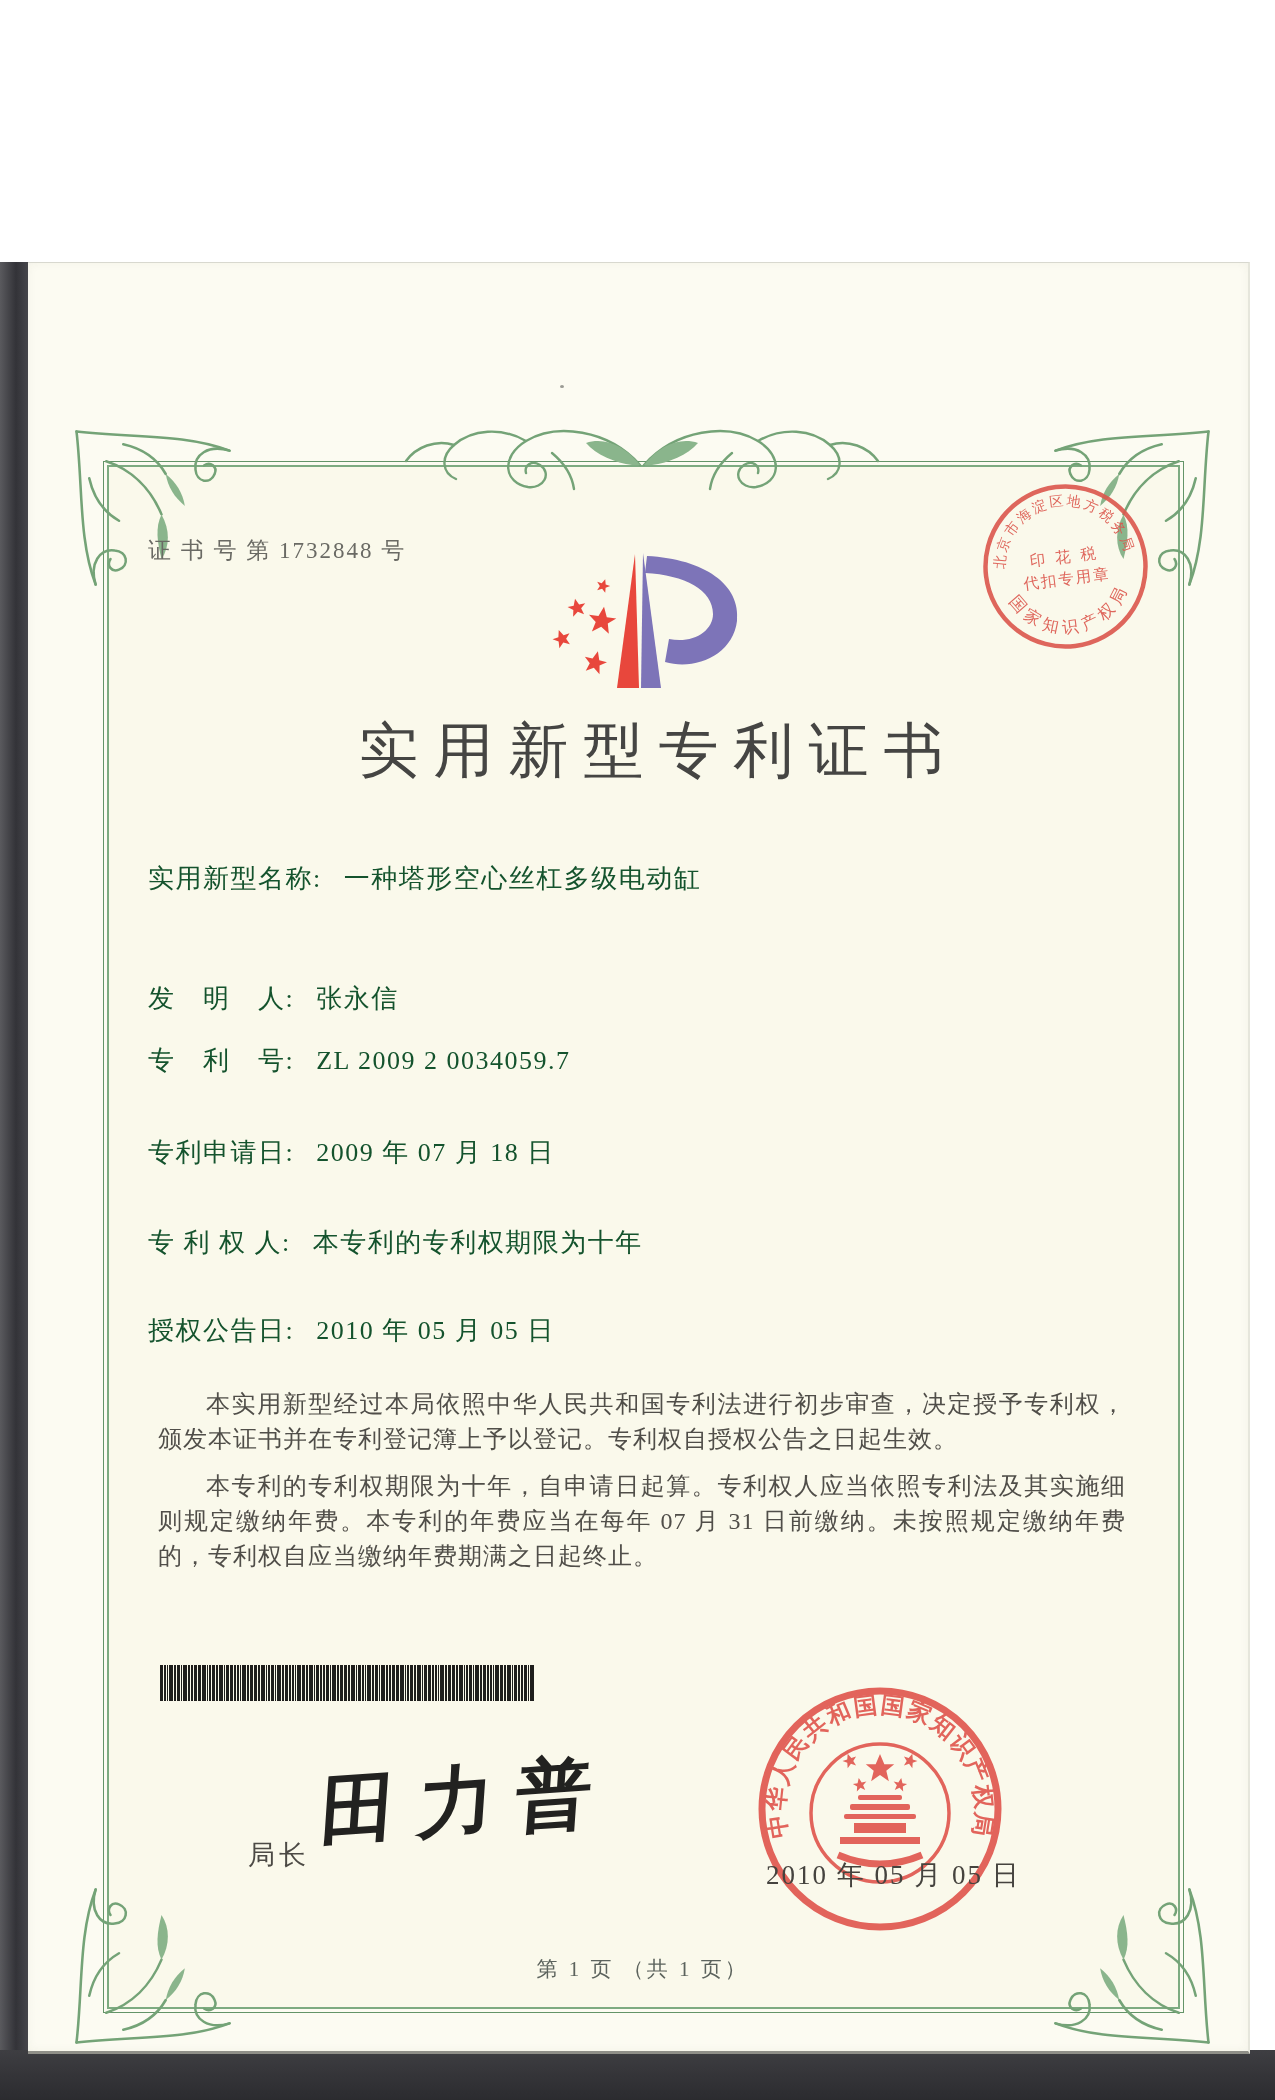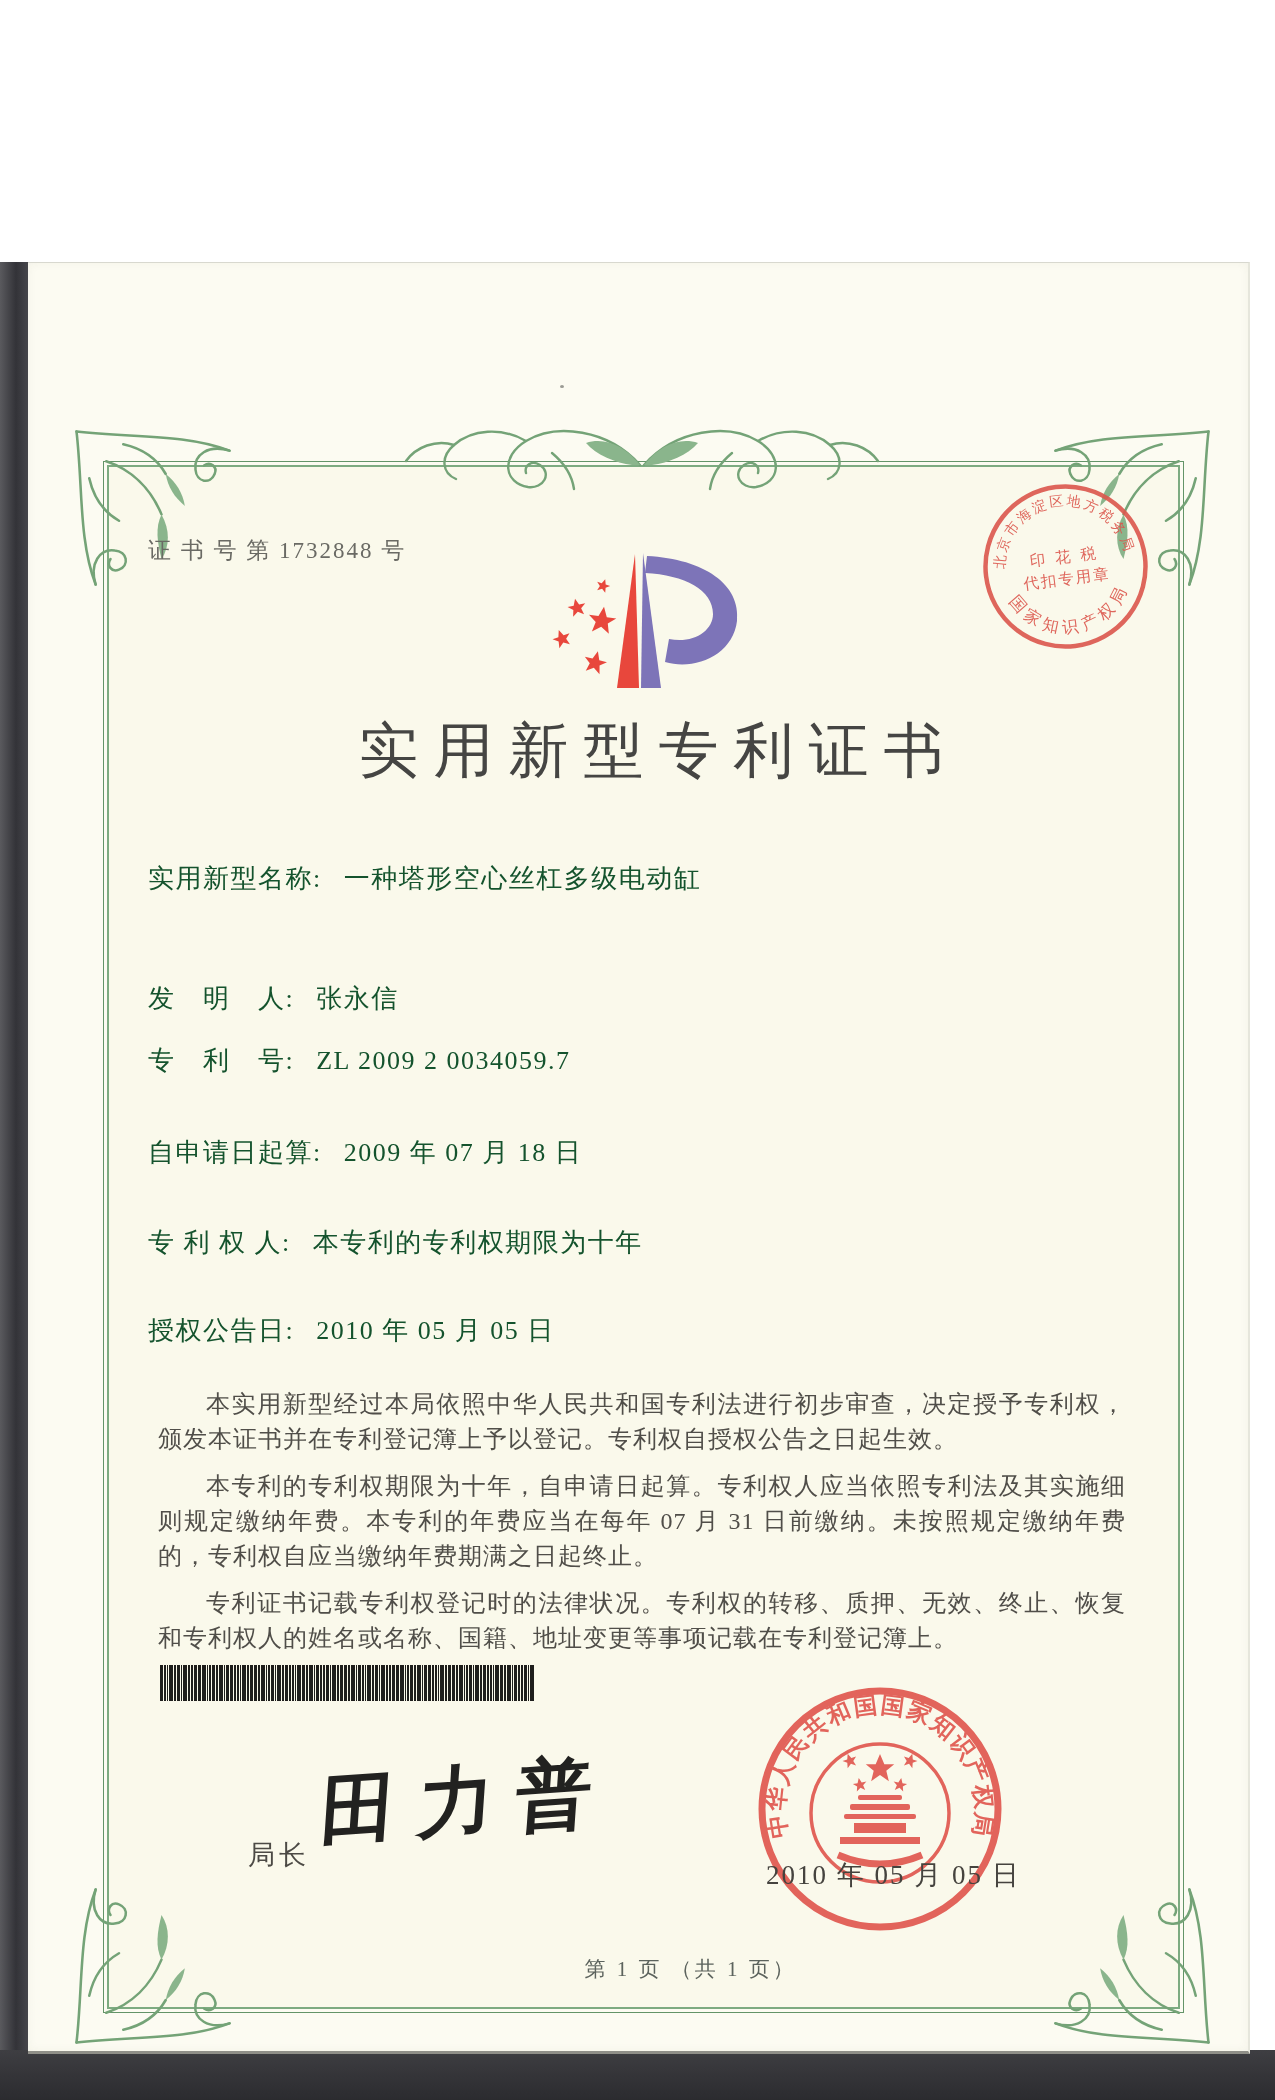--- a/index.html
+++ b/index.html
@@ -58,21 +58,21 @@
     color:#4c4a45;letter-spacing:4px;}
   .signature{position:absolute;left:292px;top:1488px;font-size:76px;
     letter-spacing:22px;color:#222220;white-space:nowrap;
     transform:rotate(-4deg) skewX(-8deg);font-weight:bold;}
 
   .office-seal{position:absolute;left:716px;top:1410px;width:272px;height:272px;opacity:.88;}
   .seal-date{position:absolute;left:738px;top:1594px;width:250px;text-align:center;
     font-size:27px;letter-spacing:2px;color:#45433e;white-space:nowrap;}
 
   .footer{position:absolute;left:75px;top:1692px;width:1079px;text-align:center;
-    font-size:21px;letter-spacing:3px;color:#5c635d;margin-left:48px;}
+    font-size:21px;letter-spacing:3px;color:#5c635d;}
 
   .artifact-dot{position:absolute;left:532px;top:122px;width:4px;height:3px;
     border-radius:50%;background:#9b9b95;}
 </style>
 </head>
 <body>
 
 <div class="page">
   <div class="edge-left"></div>
   <div class="edge-bottom"></div>
@@ -179,36 +179,35 @@
     </div>
     <div class="field-row r1">
       <span class="flabel">发　明　人:</span>
       <span class="fvalue">张永信</span>
     </div>
     <div class="field-row r2">
       <span class="flabel">专　利　号:</span>
       <span class="fvalue">ZL 2009 2 0034059.7</span>
     </div>
     <div class="field-row r3">
-      <span class="flabel">自申请日起算:</span>
+      <span class="flabel">专利申请日:</span>
       <span class="fvalue">2009 年 07 月 18 日</span>
     </div>
     <div class="field-row r4">
       <span class="flabel">专 利 权 人:</span>
       <span class="fvalue">本专利的专利权期限为十年</span>
     </div>
     <div class="field-row r5">
       <span class="flabel">授权公告日:</span>
       <span class="fvalue">2010 年 05 月 05 日</span>
     </div>
 
     <div class="paras">
       <p>本实用新型经过本局依照中华人民共和国专利法进行初步审查，决定授予专利权，颁发本证书并在专利登记簿上予以登记。专利权自授权公告之日起生效。</p>
       <p>本专利的专利权期限为十年，自申请日起算。专利权人应当依照专利法及其实施细则规定缴纳年费。本专利的年费应当在每年 07 月 31 日前缴纳。未按照规定缴纳年费的，专利权自应当缴纳年费期满之日起终止。</p>
-      <p>专利证书记载专利权登记时的法律状况。专利权的转移、质押、无效、终止、恢复和专利权人的姓名或名称、国籍、地址变更等事项记载在专利登记簿上。</p>
     </div>
 
     <div class="barcode"><span style="width:3px;margin-right:1px"></span><span style="width:2px;margin-right:1px"></span><span style="width:1px;margin-right:1px"></span><span style="width:4px;margin-right:1px"></span><span style="width:2px;margin-right:1px"></span><span style="width:3px;margin-right:1px"></span><span style="width:1px;margin-right:1px"></span><span style="width:4px;margin-right:1px"></span><span style="width:2px;margin-right:1px"></span><span style="width:2px;margin-right:1px"></span><span style="width:3px;margin-right:1px"></span><span style="width:3px;margin-right:1px"></span><span style="width:4px;margin-right:1px"></span><span style="width:1px;margin-right:1px"></span><span style="width:2px;margin-right:1px"></span><span style="width:3px;margin-right:1px"></span><span style="width:2px;margin-right:1px"></span><span style="width:4px;margin-right:1px"></span><span style="width:1px;margin-right:1px"></span><span style="width:3px;margin-right:1px"></span><span style="width:3px;margin-right:1px"></span><span style="width:2px;margin-right:1px"></span><span style="width:2px;margin-right:1px"></span><span style="width:1px;margin-right:1px"></span><span style="width:4px;margin-right:1px"></span><span style="width:2px;margin-right:1px"></span><span style="width:3px;margin-right:1px"></span><span style="width:3px;margin-right:1px"></span><span style="width:2px;margin-right:1px"></span><span style="width:4px;margin-right:1px"></span><span style="width:1px;margin-right:1px"></span><span style="width:2px;margin-right:1px"></span><span style="width:3px;margin-right:1px"></span><span style="width:1px;margin-right:1px"></span><span style="width:4px;margin-right:1px"></span><span style="width:2px;margin-right:1px"></span><span style="width:3px;margin-right:1px"></span><span style="width:2px;margin-right:1px"></span><span style="width:2px;margin-right:1px"></span><span style="width:1px;margin-right:1px"></span><span style="width:4px;margin-right:1px"></span><span style="width:3px;margin-right:1px"></span><span style="width:2px;margin-right:1px"></span><span style="width:4px;margin-right:1px"></span><span style="width:1px;margin-right:1px"></span><span style="width:3px;margin-right:1px"></span><span style="width:2px;margin-right:1px"></span><span style="width:2px;margin-right:1px"></span><span style="width:3px;margin-right:1px"></span><span style="width:1px;margin-right:1px"></span><span style="width:4px;margin-right:1px"></span><span style="width:2px;margin-right:1px"></span><span style="width:3px;margin-right:1px"></span><span style="width:3px;margin-right:1px"></span><span style="width:2px;margin-right:1px"></span><span style="width:4px;margin-right:1px"></span><span style="width:1px;margin-right:1px"></span><span style="width:3px;margin-right:1px"></span><span style="width:2px;margin-right:1px"></span><span style="width:1px;margin-right:1px"></span><span style="width:4px;margin-right:1px"></span><span style="width:2px;margin-right:1px"></span><span style="width:3px;margin-right:1px"></span><span style="width:1px;margin-right:1px"></span><span style="width:4px;margin-right:1px"></span><span style="width:2px;margin-right:1px"></span><span style="width:2px;margin-right:1px"></span><span style="width:3px;margin-right:1px"></span><span style="width:3px;margin-right:1px"></span><span style="width:4px;margin-right:1px"></span><span style="width:1px;margin-right:1px"></span><span style="width:2px;margin-right:1px"></span><span style="width:3px;margin-right:1px"></span><span style="width:2px;margin-right:1px"></span><span style="width:4px;margin-right:1px"></span><span style="width:1px;margin-right:1px"></span><span style="width:3px;margin-right:1px"></span><span style="width:3px;margin-right:1px"></span><span style="width:2px;margin-right:1px"></span><span style="width:2px;margin-right:1px"></span><span style="width:1px;margin-right:1px"></span><span style="width:4px;margin-right:1px"></span><span style="width:2px;margin-right:1px"></span><span style="width:3px;margin-right:1px"></span><span style="width:3px;margin-right:1px"></span><span style="width:2px;margin-right:1px"></span><span style="width:4px;margin-right:1px"></span><span style="width:1px;margin-right:1px"></span><span style="width:2px;margin-right:1px"></span><span style="width:3px;margin-right:1px"></span><span style="width:1px;margin-right:1px"></span><span style="width:4px;margin-right:1px"></span><span style="width:2px;margin-right:1px"></span><span style="width:3px;margin-right:1px"></span><span style="width:2px;margin-right:1px"></span><span style="width:2px;margin-right:1px"></span><span style="width:1px;margin-right:1px"></span><span style="width:4px;margin-right:1px"></span><span style="width:3px;margin-right:1px"></span><span style="width:2px;margin-right:1px"></span><span style="width:4px;margin-right:1px"></span><span style="width:1px;margin-right:1px"></span><span style="width:3px;margin-right:1px"></span><span style="width:2px;margin-right:1px"></span><span style="width:2px;margin-right:1px"></span><span style="width:3px;margin-right:1px"></span><span style="width:1px;margin-right:1px"></span><span style="width:4px;margin-right:1px"></span></div>
 
     <div class="signer-label">局长</div>
     <div class="signature">田力普</div>
 
     <svg class="office-seal" viewBox="0 0 272 272">
       <defs>
         <path id="sealArc" d="M68.1,203.9 A96,96 0 1 1 203.9,203.9" fill="none"></path>

